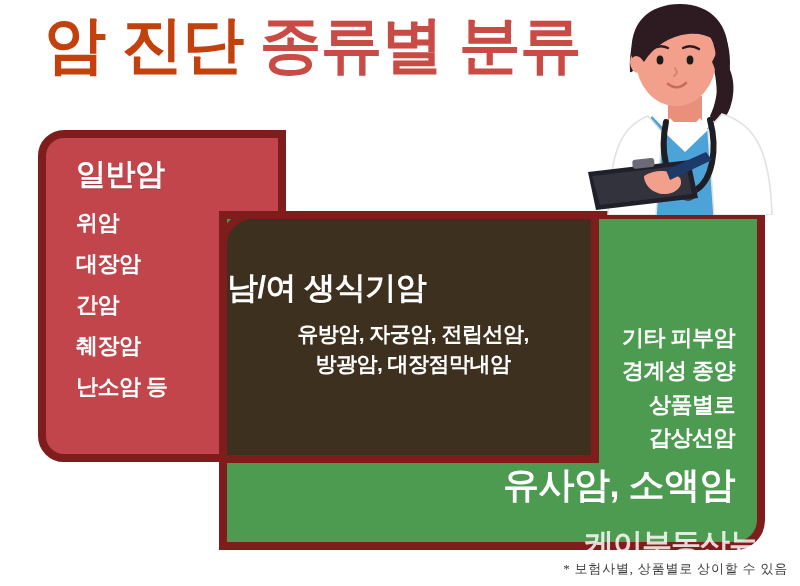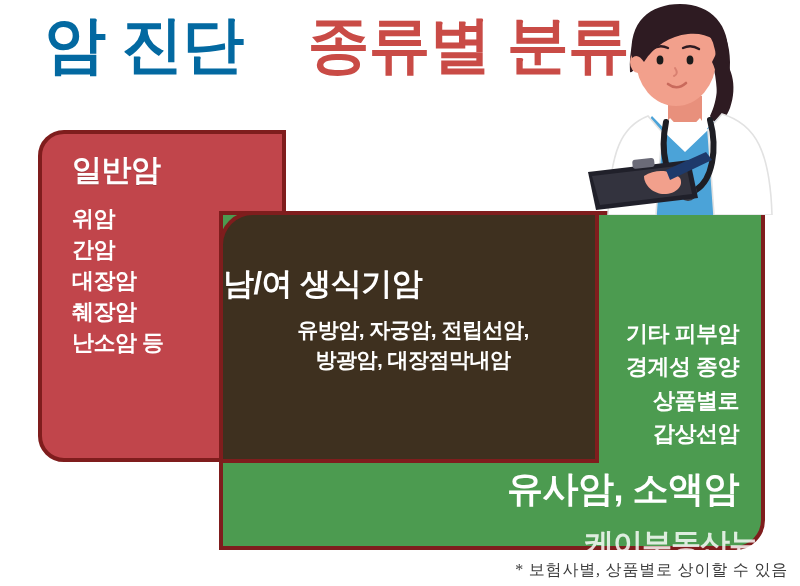--- a/index.html
+++ b/index.html
@@ -29,43 +29,42 @@
     left: 44px;
     top: 14px;
     font-size: 62px;
     font-weight: 900;
     letter-spacing: -1px;
     line-height: 1.0;
     white-space: nowrap;
     z-index: 40;
   }
   .title .t-black {
-    color: #0369a1;
+    color: #c2410c;
   }
   .title .t-red {
     color: #C94B46;
-    margin-left: 48px;
   }
 
   
   .doctor {
     position: absolute;
     left: 570px;
     top: 0px;
     width: 230px;
     height: 215px;
     z-index: 30;
     pointer-events: none;
   }
 
   
   .panel {
     position: absolute;
     box-sizing: border-box;
-    border: 4px solid #7f1d1d;
+    border: 8px solid #7f1d1d;
   }
 
   .panel-general {
     left: 38px;
     top: 130px;
     width: 248px;
     height: 332px;
     background: #C1454B;
     border-radius: 26px 0 0 26px;
     z-index: 10;
@@ -115,21 +114,21 @@
   .general-heading {
     left: 30px;
     top: 16px;
   }
   .general-list {
     position: absolute;
     left: 30px;
     top: 70px;
     display: flex;
     flex-direction: column;
-    gap: 1px;
+    gap: 11px;
   }
   .general-list .panel-item {
     position: relative;
     left: 0;
     top: 0;
   }
 
   
   .repro-heading {
     left: 0;
@@ -195,21 +194,21 @@
   }
 
   
   .footnote {
     position: absolute;
     left: 0;
     right: 12px;
     top: 560px;
     text-align: right;
     font-family: "Liberation Serif", "DejaVu Serif", serif;
-    font-size: 16px;
+    font-size: 13px;
     color: #3b3b3b;
     letter-spacing: 0.8px;
     white-space: nowrap;
     z-index: 50;
     margin-left: 32px;
   }
 </style>
 </head>
 <body>
 
@@ -258,22 +257,22 @@
     <rect x="62" y="160" width="22" height="9" rx="3" fill="#6b6b78" transform="rotate(-6 62 160)"></rect>
 
     <path d="M74 176 C86 168 102 170 110 178 C114 186 106 194 94 194 C84 194 74 186 74 176 Z" fill="#F2A08C"></path>
     <path d="M96 170 L136 152 L142 160 L100 180 Z" fill="#1E3A6B"></path>
   </svg>
 
   <div class="panel panel-general">
     <div class="panel-heading general-heading">일반암</div>
     <div class="general-list">
       <div class="panel-item">위암</div>
+      <div class="panel-item">대장암</div>
       <div class="panel-item">간암</div>
-      <div class="panel-item">대장암</div>
       <div class="panel-item">췌장암</div>
       <div class="panel-item">난소암 등</div>
     </div>
   </div>
 
   <div class="panel panel-similar">
     <div class="similar-list">
       <div class="panel-item">기타 피부암</div>
       <div class="panel-item">경계성 종양</div>
       <div class="panel-item">상품별로</div>

